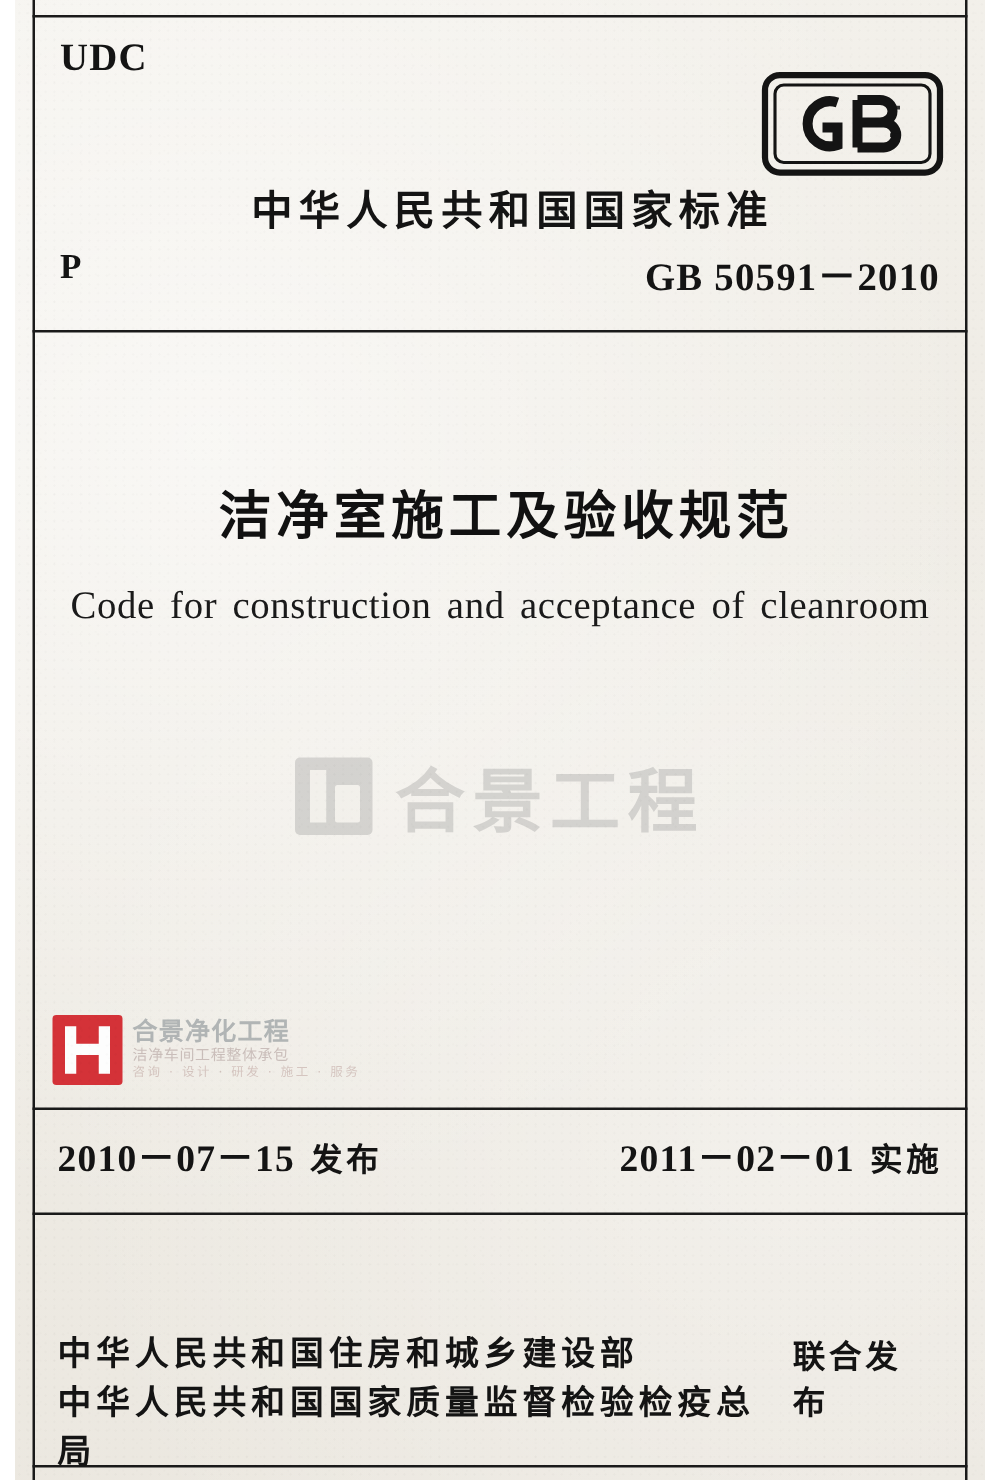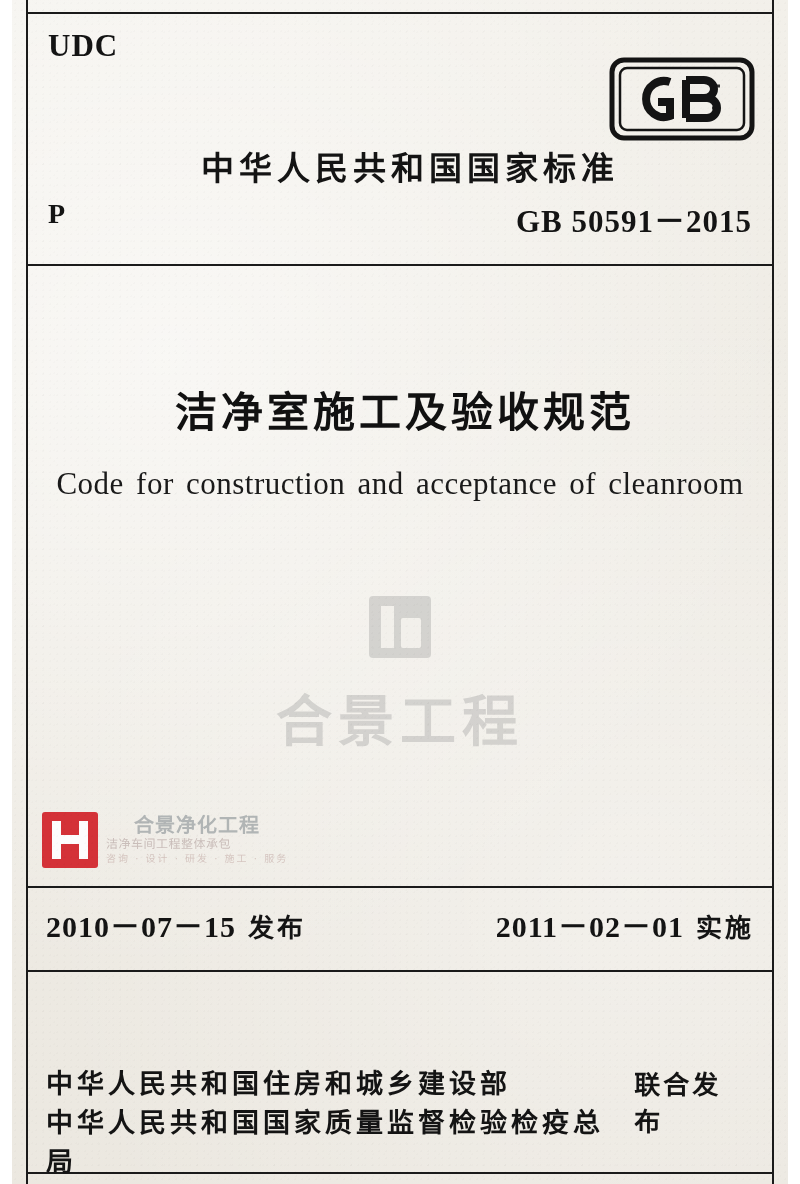--- a/index.html
+++ b/index.html
@@ -148,21 +148,20 @@
   
   .watermark {
     position: absolute;
     left: 0; right: 0;
     top: 596px;
     display: flex;
     align-items: center;
     justify-content: center;
     gap: 18px;
     opacity: 0.30;
-    flex-direction: column;
   }
   .watermark .wm-mark {
     width: 62px;
     height: 62px;
     position: relative;
     background: #8d8d8d;
     border-radius: 4px;
   }
   .watermark .wm-mark::before {
     content: "";
@@ -230,21 +229,20 @@
   }
   .stamp-text { padding-top: 2px; }
   .stamp-title {
     font-family: "DejaVu Sans", sans-serif;
     font-size: 20px;
     font-weight: bold;
     color: #9aa0a3;
     letter-spacing: 1px;
     line-height: 1.1;
     opacity: .8;
-    text-align: center;
   }
   .stamp-sub {
     font-family: "DejaVu Sans", sans-serif;
     font-size: 12px;
     color: #b9a9a6;
     letter-spacing: .5px;
     line-height: 1.35;
     opacity: .75;
   }
   .stamp-sub2 {
@@ -321,21 +319,21 @@
   <div class="border-right"></div>
   <div class="rule rule-top"></div>
   <div class="rule rule-header"></div>
   <div class="rule rule-dates-top"></div>
   <div class="rule rule-dates-bottom"></div>
   <div class="rule rule-bottom"></div>
 
   <div class="udc">UDC</div>
   <div class="p-mark">P</div>
   <div class="national-standard">中华人民共和国国家标准</div>
-  <div class="std-code">GB 50591－2015</div>
+  <div class="std-code">GB 50591－2010</div>
 
   <div class="gb-logo">
     <svg width="148" height="86" viewBox="0 0 148 86" xmlns="http://www.w3.org/2000/svg">
 
       <rect x="4" y="4" width="140" height="78" rx="12" ry="12" fill="none" stroke="#141414" stroke-width="5"></rect>
       <rect x="12" y="12" width="124" height="62" rx="7" ry="7" fill="none" stroke="#141414" stroke-width="2.5"></rect>
 
       <path d="M62 26 A18 18 0 1 0 62 60 L62 46 L50 46" fill="none" stroke="#141414" stroke-width="8" stroke-linecap="butt"></path>
 
       <path d="M78 24 L78 62 M78 24 L96 24 A10 9 0 0 1 96 42 L78 42 M78 42 L99 42 A10 10 0 0 1 99 62 L78 62" fill="none" stroke="#141414" stroke-width="8" stroke-linejoin="miter"></path>

